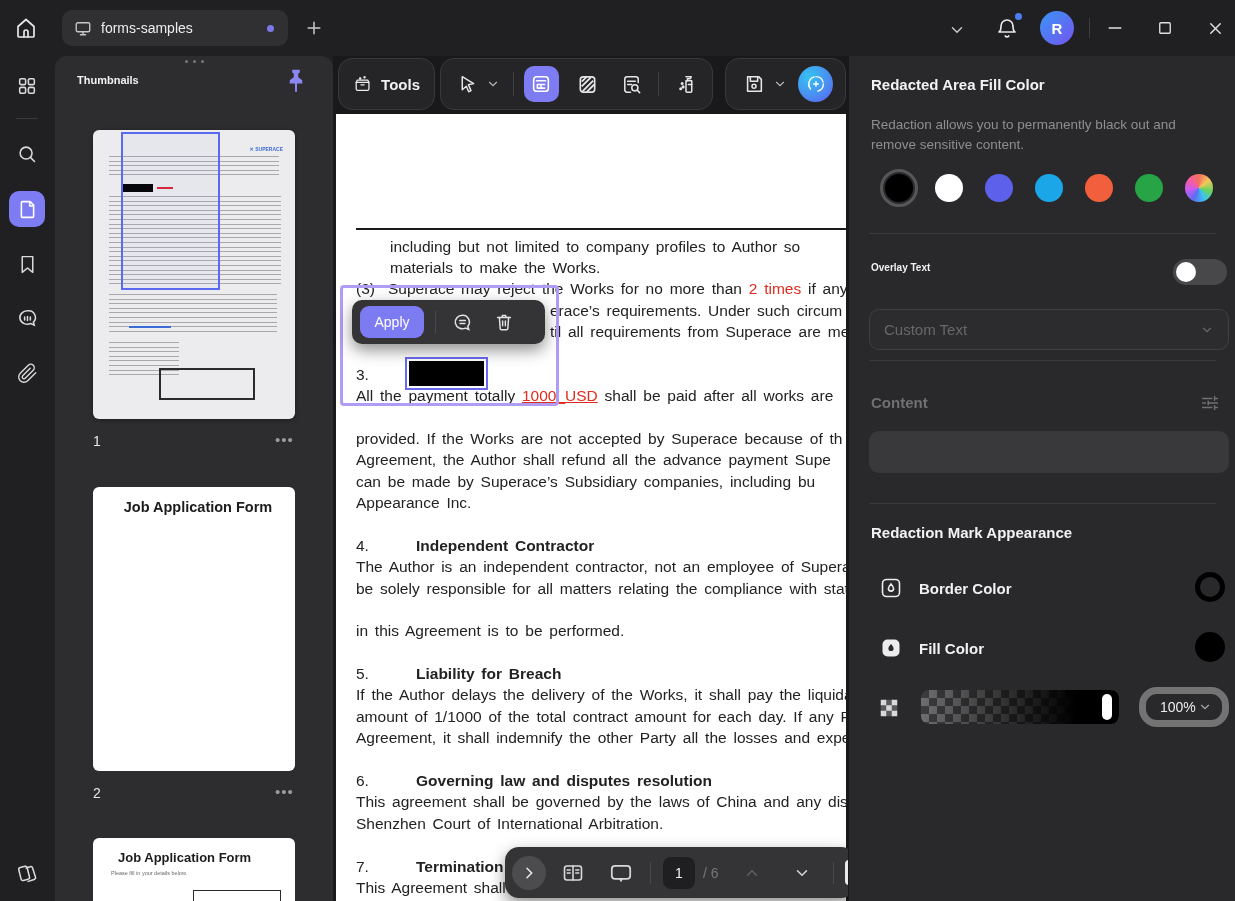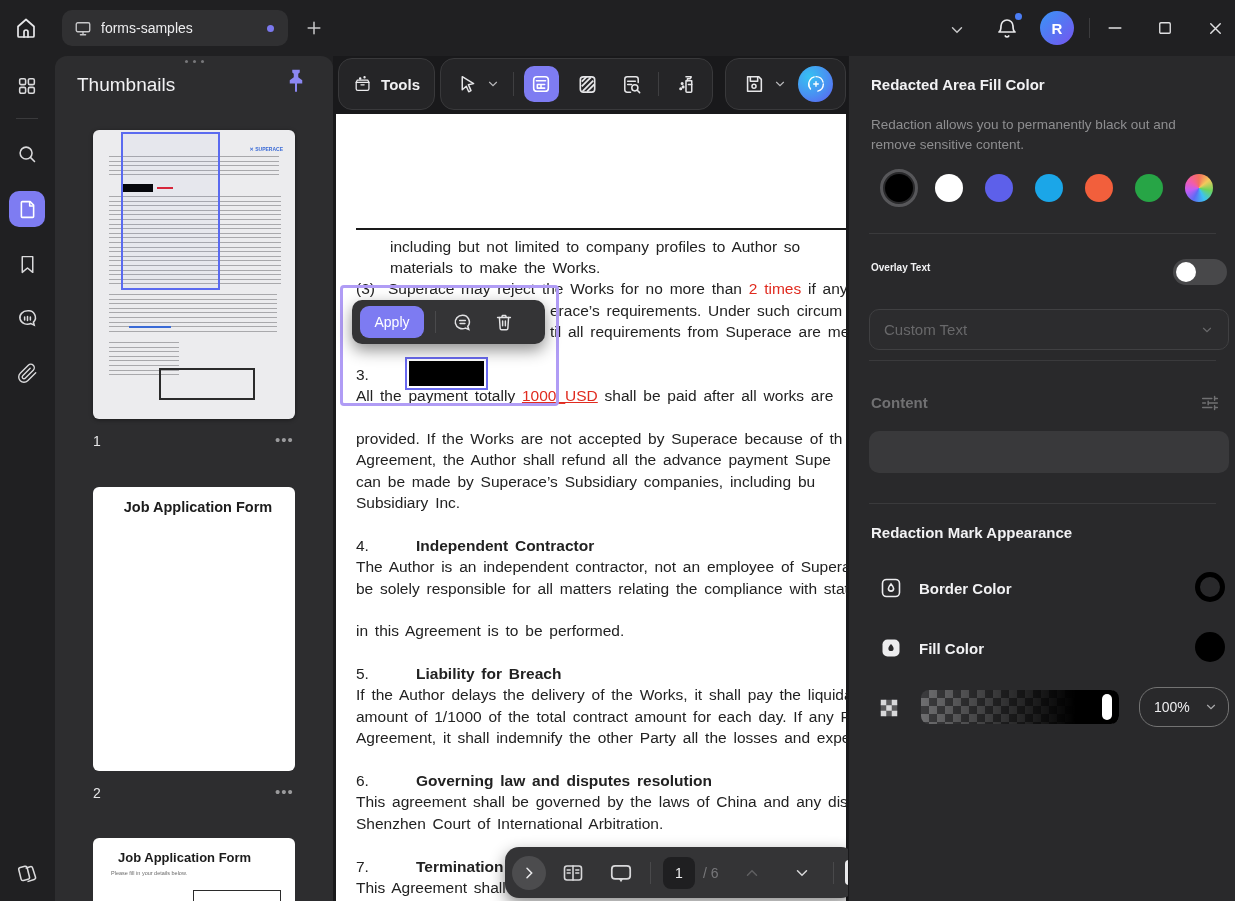--- a/index.html
+++ b/index.html
@@ -25,21 +25,21 @@
   .rail { position:absolute; left:0; top:56px; width:55px; height:845px; z-index:20; }
   .rail .iconbtn { left:9px; width:36px; height:36px; border-radius:10px; color:#dadadc; }
   .rail-divider { position:absolute; left:16px; top:62px; width:22px; height:1px; background:#3a3a3c; }
   .rail .selected { background:#7e7cf2; color:#fff; }
 
   
   .thumb-panel { position:absolute; left:55px; top:56px; width:278px; height:845px; background:#2d2d2f;
     border-radius:12px 12px 0 0; z-index:10; overflow:hidden; }
   .drag-dots { position:absolute; left:128px; top:4px; width:22px; display:flex; gap:5px; justify-content:center; cursor:grab; }
   .drag-dots i { width:3px; height:3px; border-radius:50%; background:#77777a; }
-  .panel-title { position:absolute; left:22px; top:18px; font-size:19px; font-weight:normal; color:#f2f2f4;text-align:center; }
+  .panel-title { position:absolute; left:22px; top:18px; font-size:11px; font-weight:bold; color:#f2f2f4;text-align:center; }
   .pin { position:absolute; left:226px; top:10px; width:30px; height:30px; cursor:pointer; }
   .thumb { position:absolute; left:38px; border-radius:6px; cursor:pointer; }
   .thumb-label { position:absolute; color:#e6e6e8; font-size:14px; }
   .thumb-more { position:absolute; color:#9a9a9c; font-size:15px; letter-spacing:1px; cursor:pointer; }
   .microlines { position:absolute; background:repeating-linear-gradient(#9d9da0 0 1px, transparent 1px 4.6px); opacity:.85; }
   .t1 { background:#ececee; width:202px; height:289px; top:74px; box-shadow:0 1px 4px rgba(0,0,0,.4); overflow:hidden; }
   .t2 { background:#ffffff; width:202px; height:284px; top:431px; overflow:hidden; }
   .t3 { background:#ffffff; width:202px; height:63px; top:782px; border-radius:6px 6px 0 0; overflow:hidden; }
   .form-title { font-weight:bold; color:#1c1c1c; font-size:14.5px;padding-left:8px; }
   .viewport-rect { position:absolute; left:28px; top:2px; width:99px; height:158px; border:2px solid #5a6af0; background:rgba(120,130,245,.05); }
@@ -102,21 +102,21 @@
   .content-input { position:absolute; left:20px; top:375px; width:360px; height:42px; background:#39393b; border:none;
     border-radius:10px; color:#d8d8da; font-size:14px; padding:0 12px; font-family:inherit; }
   .row-ic { position:absolute; left:30px; width:24px; height:24px; display:flex; align-items:center; justify-content:center; }
   .row-label { position:absolute; left:70px; font-size:15px; font-weight:bold; color:#f2f2f4; }
   .color-dot { position:absolute; left:346px; width:30px; height:30px; border-radius:50%; cursor:pointer; }
   .dot-ring { background:transparent; border:5px solid #000; }
   .opacity-slider { position:absolute; left:72px; top:634px; width:198px; height:34px; border-radius:8px; overflow:hidden; cursor:pointer;
     background:repeating-conic-gradient(#6e6e70 0 25%, #3c3c3e 0 50%) 0 0/16px 16px; }
   .opacity-overlay { position:absolute; inset:0; background:linear-gradient(to right, rgba(0,0,0,0), #000 78%); }
   .opacity-handle { position:absolute; right:7px; top:4px; width:10px; height:26px; background:#fff; border-radius:5px; box-shadow:0 0 3px rgba(0,0,0,.6); }
-  .pct-select { position:absolute; left:290px; top:631px; width:90px; height:40px; border:1px solid #737373; border-radius:18px;
+  .pct-select { position:absolute; left:290px; top:631px; width:90px; height:40px; border:7px solid #737373; border-radius:18px;
     display:flex; align-items:center; padding:0 10px 0 14px; cursor:pointer; }
   .pct-select span { color:#ececee; font-size:14px; }
   .pct-select .chev { margin-left:auto; color:#aaaaac; }
 </style>
 </head>
 <body>
 
 <div id="app">
 
   <div class="topbar">
@@ -271,21 +271,21 @@
     <div class="doc-line" style="left:23px;top:222px;"><span>(3)</span><span style="display:inline-block;width:13px;"></span><span>Superace may reject the Works for no more than </span><span class="red">2 times</span><span> if any W</span></div>
     <div class="doc-line" style="left:217px;top:244px;"><span>erace’s requirements. Under such circum</span></div>
     <div class="doc-line" style="left:217px;top:265px;"><span>til all requirements from Superace are me</span></div>
 
     <div class="doc-line" style="left:23px;top:308px;"><span>3.</span></div>
 
     <div class="doc-line" style="left:23px;top:329px;"><span>All the payment totally </span><span class="red-u">1000_USD</span><span> shall be paid after all works are</span></div>
     <div class="doc-line" style="left:23px;top:372px;"><span>provided. If the Works are not accepted by Superace because of th</span></div>
     <div class="doc-line" style="left:23px;top:393px;"><span>Agreement, the Author shall refund all the advance payment Supe</span></div>
     <div class="doc-line" style="left:23px;top:415px;"><span>can be made by Superace’s Subsidiary companies, including bu</span></div>
-    <div class="doc-line" style="left:23px;top:436px;"><span>Subsidiary Inc.</span></div>
+    <div class="doc-line" style="left:23px;top:436px;"><span>Appearance Inc.</span></div>
 
     <div class="doc-line" style="left:23px;top:479px;"><span>4.</span><b style="position:absolute;left:60px;">Independent Contractor</b></div>
     <div class="doc-line" style="left:23px;top:500px;"><span>The Author is an independent contractor, not an employee of Supera</span></div>
     <div class="doc-line" style="left:23px;top:522px;"><span>be solely responsible for all matters relating the compliance with stat</span></div>
     <div class="doc-line" style="left:23px;top:564px;"><span>in this Agreement is to be performed.</span></div>
 
     <div class="doc-line" style="left:23px;top:607px;"><span>5.</span><b style="position:absolute;left:60px;">Liability for Breach</b></div>
     <div class="doc-line" style="left:23px;top:628px;"><span>If the Author delays the delivery of the Works, it shall pay the liquidat</span></div>
     <div class="doc-line" style="left:23px;top:650px;"><span>amount of 1/1000 of the total contract amount for each day. If any Pa</span></div>
     <div class="doc-line" style="left:23px;top:671px;"><span>Agreement, it shall indemnify the other Party all the losses and exper</span></div>

